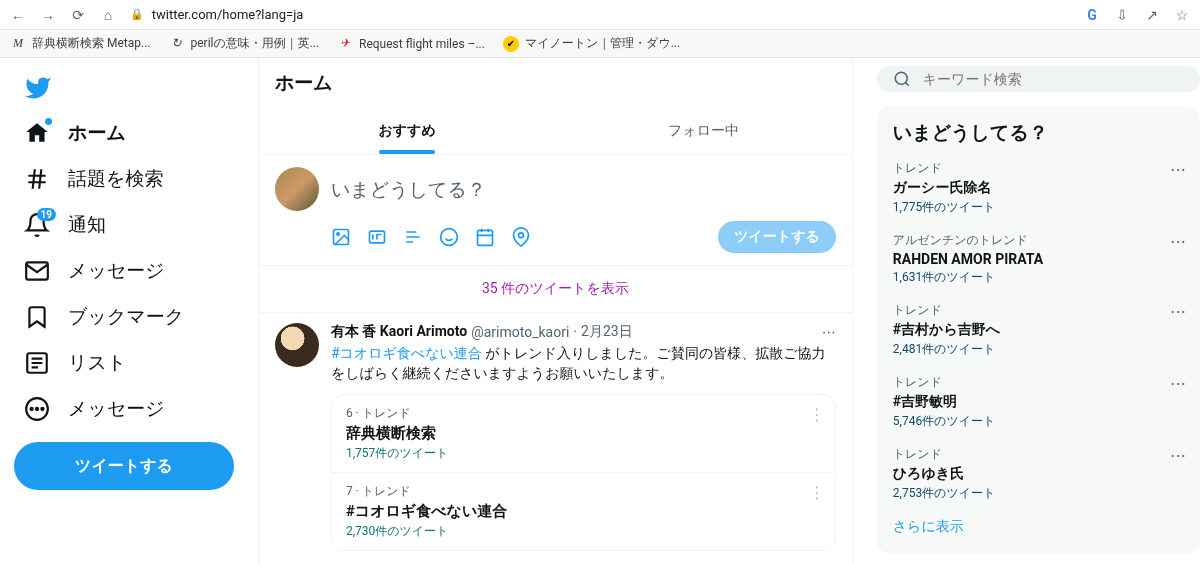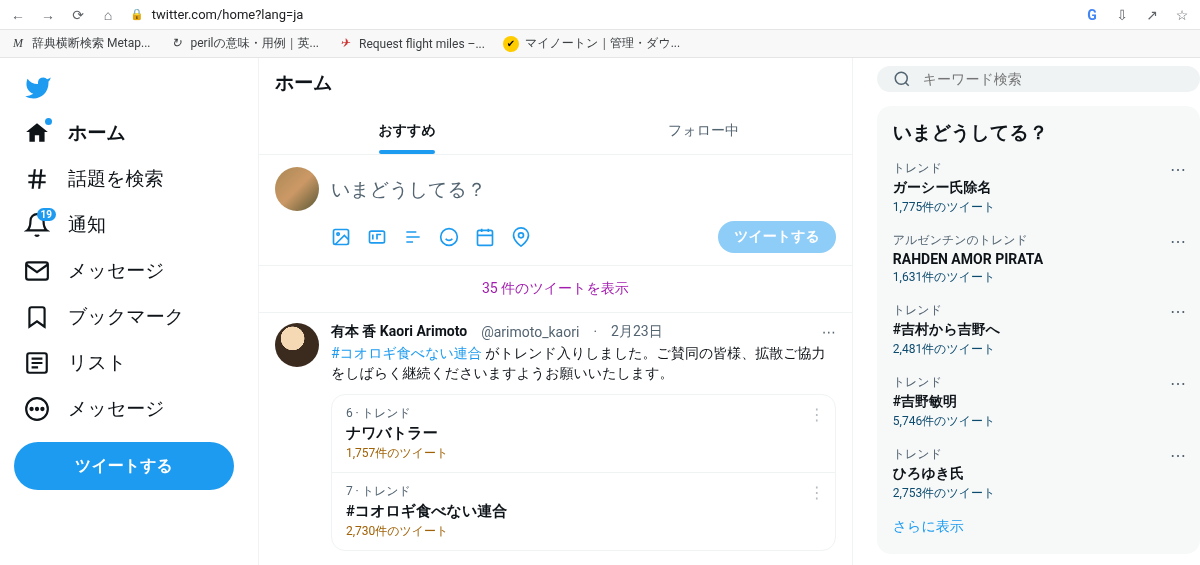--- a/index.html
+++ b/index.html
@@ -37,32 +37,32 @@
   .avatar { width:44px; height:44px; border-radius:50%; background:linear-gradient(135deg,#a85, #c96, #553); flex-shrink:0; }
   .compose-input { flex:1; font-size:19px; color:#536471; padding:10px 0; }
   .compose-toolbar { display:flex; align-items:center; padding: 4px 16px 12px 72px; gap: 16px; border-bottom:1px solid #eff3f4; }
   .compose-icon { color:#1d9bf0; width:20px; height:20px; display:inline-flex; align-items:center; justify-content:center; }
   .spacer { flex:1; }
   .tweet-btn { background:#8ecdf7; color:#fff; font-weight:700; font-size:14px; border:none; border-radius:999px; padding:7px 16px; cursor:pointer; }
   .show-tweets { text-align:center; padding:14px; color:#a21caf; font-size:14px; border-bottom:1px solid #eff3f4; cursor:pointer; }
   .tweet { display:flex; gap:12px; padding:10px 16px; }
   .tweet-avatar { width:44px; height:44px; border-radius:50%; background: radial-gradient(circle at 40% 35%, #f5d9b5 30%, #3b2a1e 31%); flex-shrink:0; }
   .tweet-body { flex:1; }
-  .tweet-head { display:flex; align-items:center; gap:14px; font-size:14px; }
+  .tweet-head { display:flex; align-items:center; gap:4px; font-size:14px; }
   .tweet-name { font-weight:700; }
   .tweet-handle { color:#536471; }
   .tweet-more { color:#536471; margin-left:auto; cursor:pointer; }
   .tweet-text { font-size:14px; line-height:1.45; margin-top:2px; }
   .tweet-text a { color:#1d9bf0; text-decoration:none; }
   .trend-card { border:1px solid #eff3f4; border-radius:14px; margin-top:10px; }
   .trend-item { padding:10px 14px; border-bottom:1px solid #eff3f4; position:relative; }
   .trend-item:last-child { border-bottom:none; }
   .trend-rank { font-size:12px; color:#536471; }
   .trend-name { font-weight:700; font-size:15px; margin-top:2px; }
-  .trend-count { font-size:12px; color:#a16207; margin-top:2px; }
+  .trend-count { font-size:12px; color:#0f766e; margin-top:2px; }
   .trend-dots { position:absolute; right:10px; top:10px; color:#b6bcc1; cursor:pointer; }
   
   .search-box { background:#eff3f4; border-radius:999px; display:flex; align-items:center; padding:4px 16px; gap:12px; color:#536471; }
   .search-input { border:none; background:transparent; font-size:14px; color:#536471; outline:none; flex:1; }
   .widget { background:#f7f9f9; border-radius:14px; margin-top:14px; padding: 10px 0; }
   .widget-title { font-weight:800; font-size:19px; padding:4px 16px 6px; }
   .w-item { padding:8px 16px; position:relative; cursor:pointer; }
   .w-meta { font-size:12px; color:#536471; }
   .w-name { font-weight:700; font-size:14px; margin-top:2px; }
   .w-count { font-size:12px; color:#0c4a6e; margin-top:2px; }
@@ -243,21 +243,21 @@
           <span class="tweet-handle">·</span>
           <span class="tweet-handle">2月23日</span>
           <span class="tweet-more">⋯</span>
         </div>
         <div class="tweet-text">
           <a href="#">#コオロギ食べない連合</a><span> がトレンド入りしました。ご賛同の皆様、拡散ご協力をしばらく継続くださいますようお願いいたします。</span>
         </div>
         <div class="trend-card">
           <div class="trend-item">
             <div class="trend-rank">6 · トレンド</div>
-            <div class="trend-name">ナワバトラー</div>
+            <div class="trend-name">辞典横断検索</div>
             <div class="trend-count">1,757件のツイート</div>
             <span class="trend-dots">⋮</span>
           </div>
           <div class="trend-item">
             <div class="trend-rank">7 · トレンド</div>
             <div class="trend-name">#コオロギ食べない連合</div>
             <div class="trend-count">2,730件のツイート</div>
             <span class="trend-dots">⋮</span>
           </div>
         </div>

